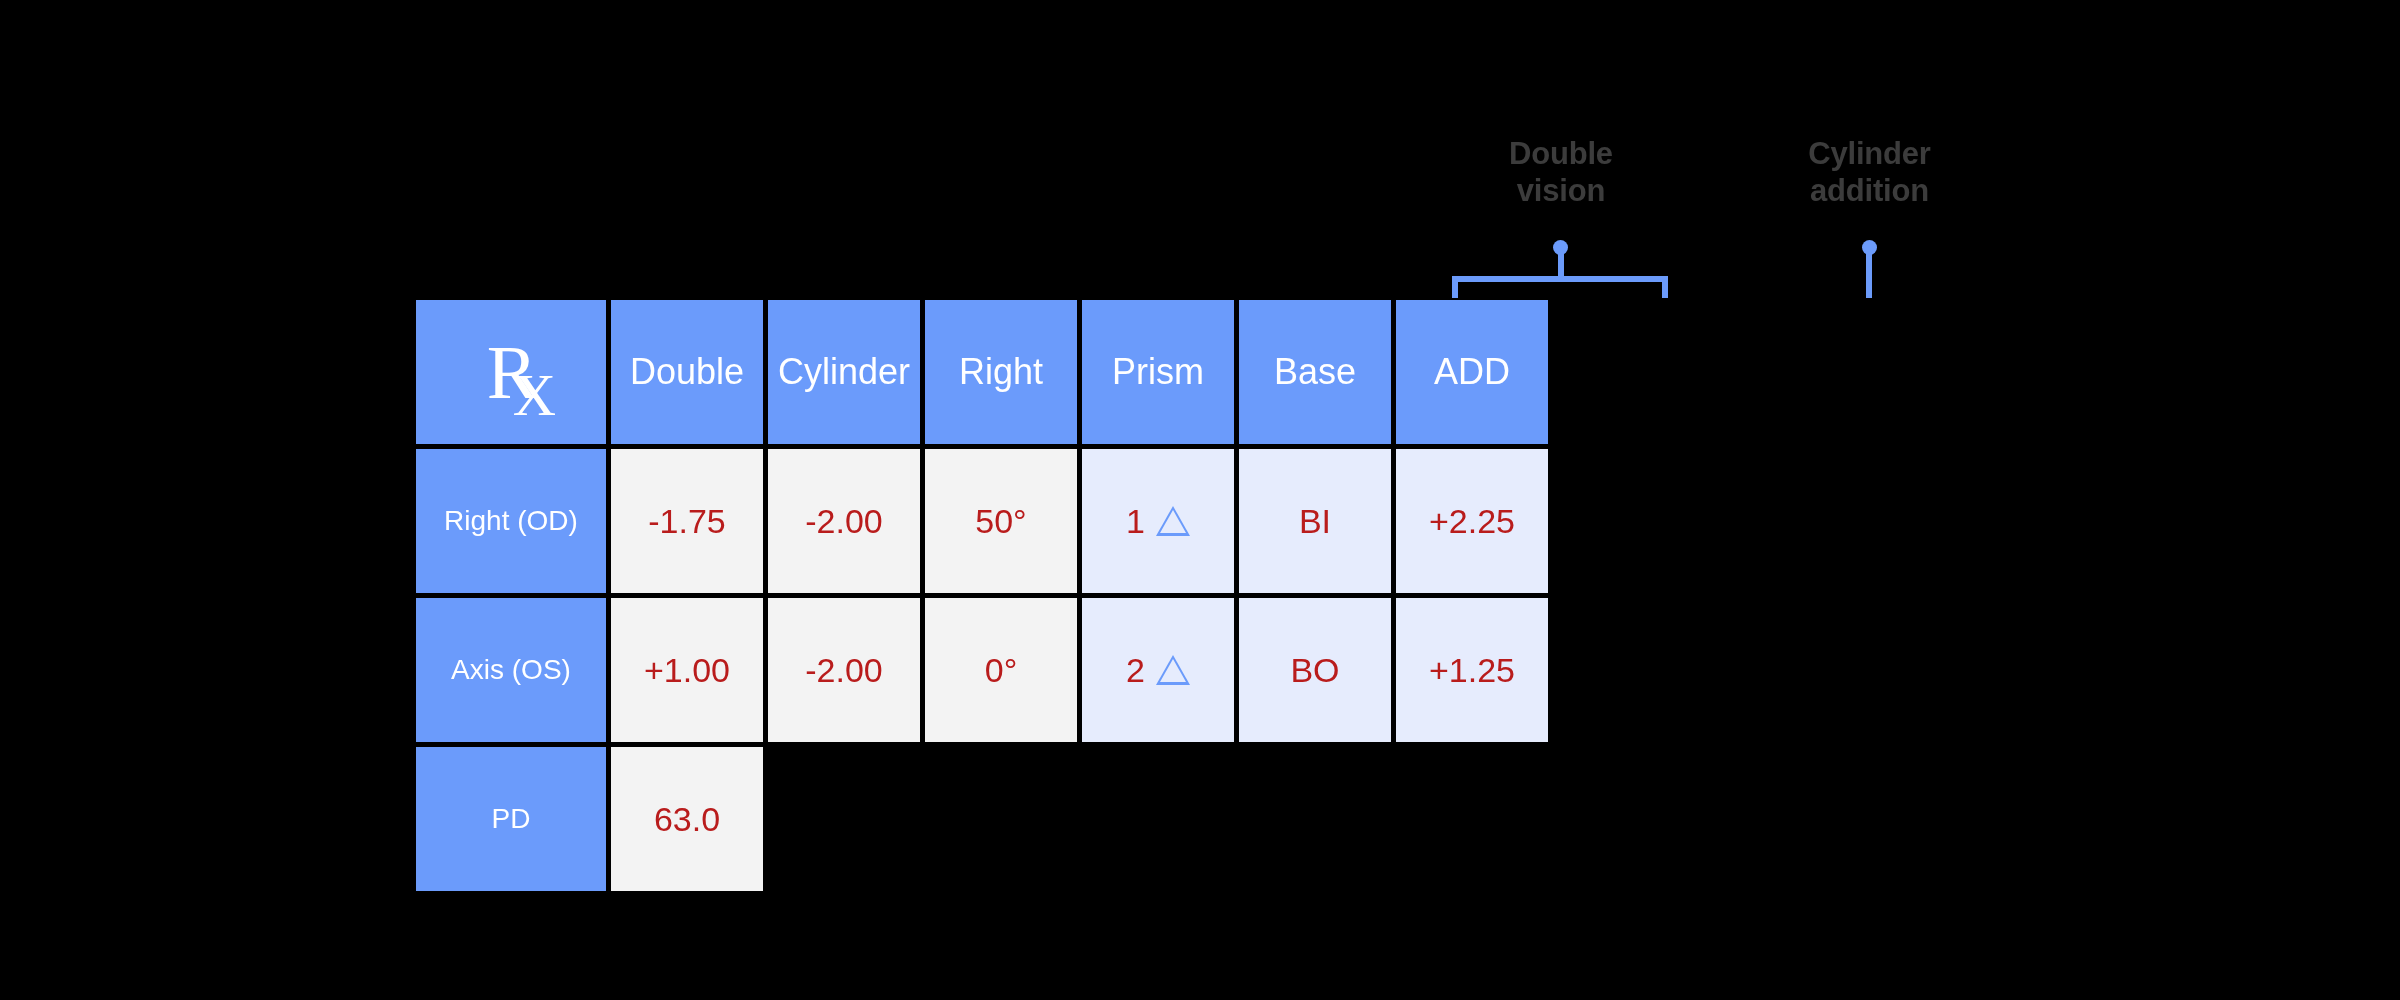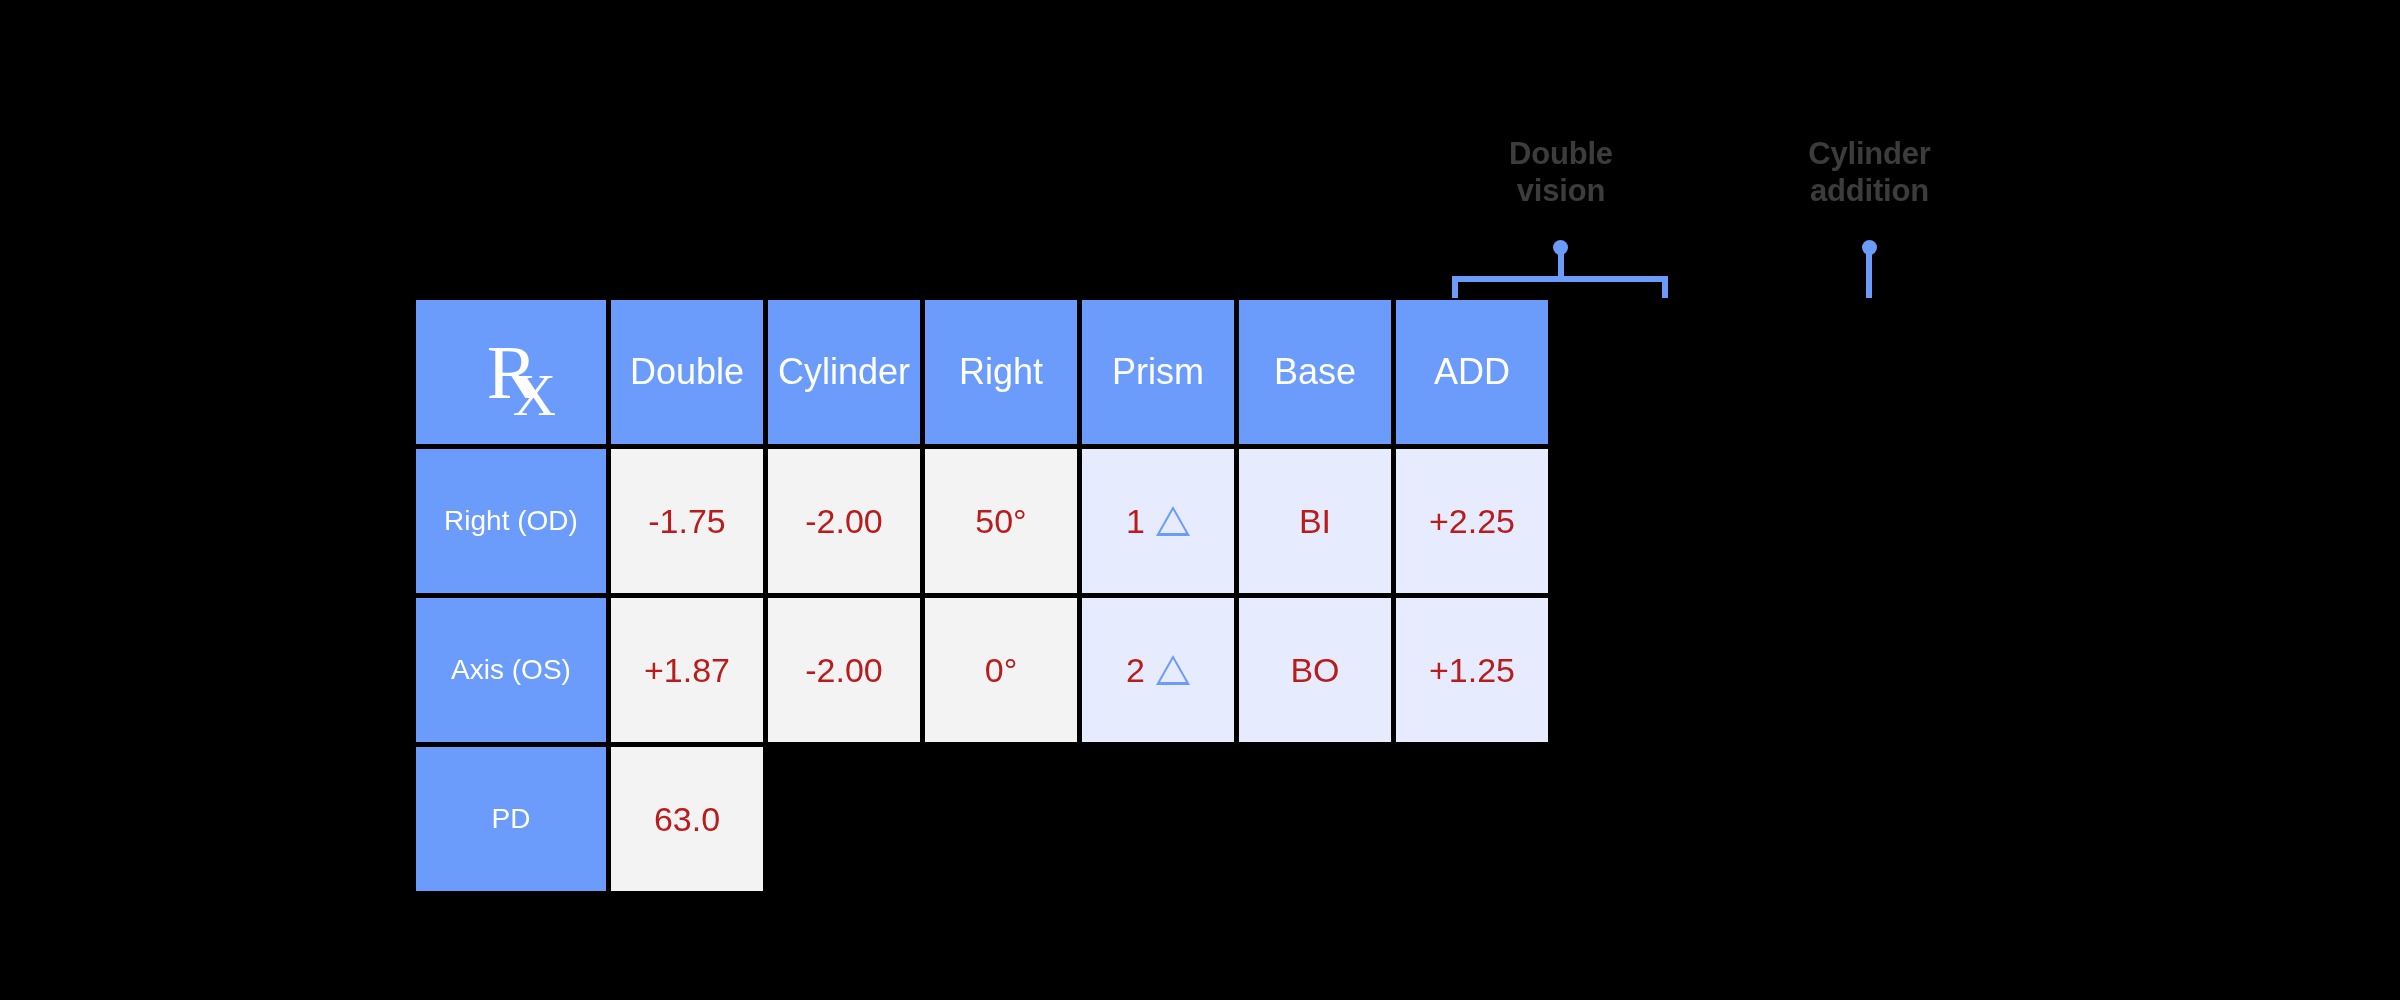--- a/index.html
+++ b/index.html
@@ -158,21 +158,21 @@
             <span>1</span>
             <span class="tri on-hl"></span>
           </div>
         </td>
         <td class="val-hl col-std">BI</td>
         <td class="val-hl col-std">+2.25</td>
       </tr>
 
       <tr>
         <td class="rowhdr col-rx">Axis (OS)</td>
-        <td class="val col-std">+1.87</td>
+        <td class="val col-std">+1.00</td>
         <td class="val col-std">-2.00</td>
         <td class="val col-std">0°</td>
         <td class="val-hl col-std">
           <div class="prism-cell">
             <span>2</span>
             <span class="tri on-hl"></span>
           </div>
         </td>
         <td class="val-hl col-std">BO</td>
         <td class="val-hl col-std">+1.25</td>

